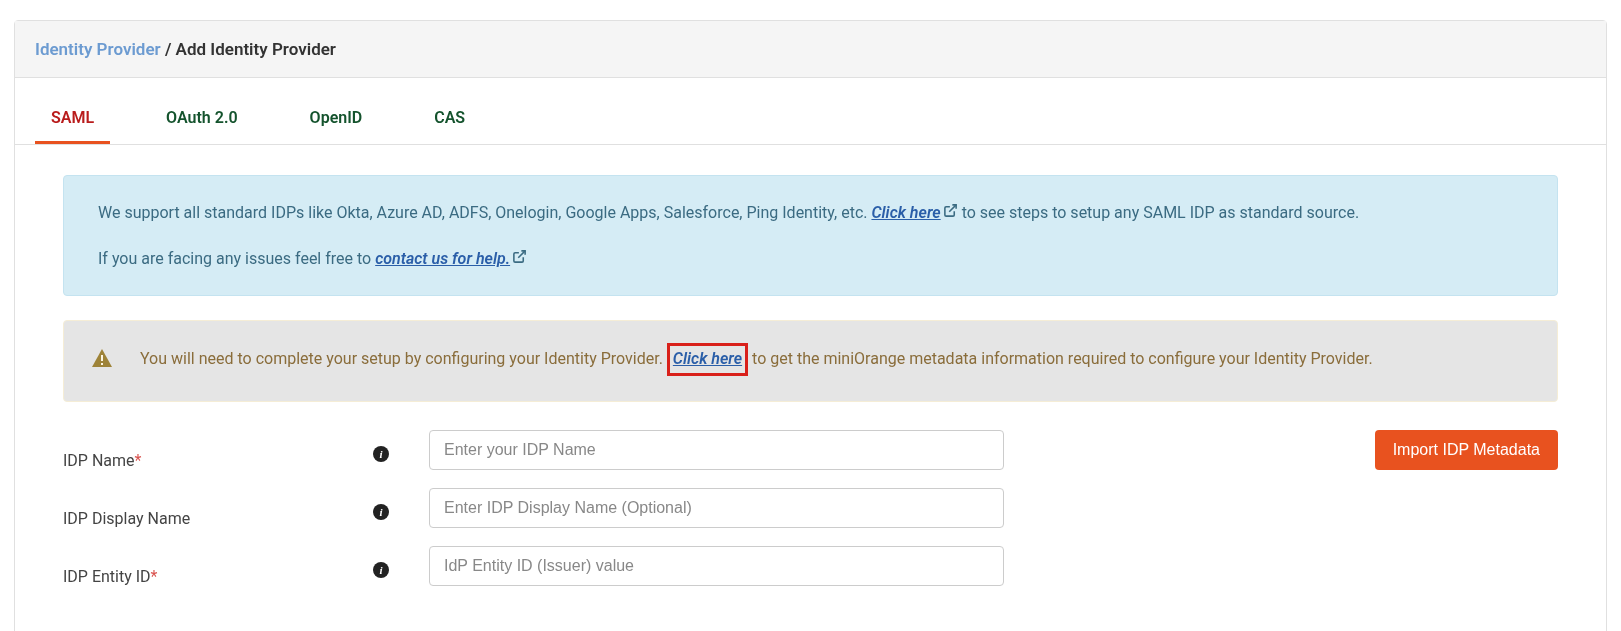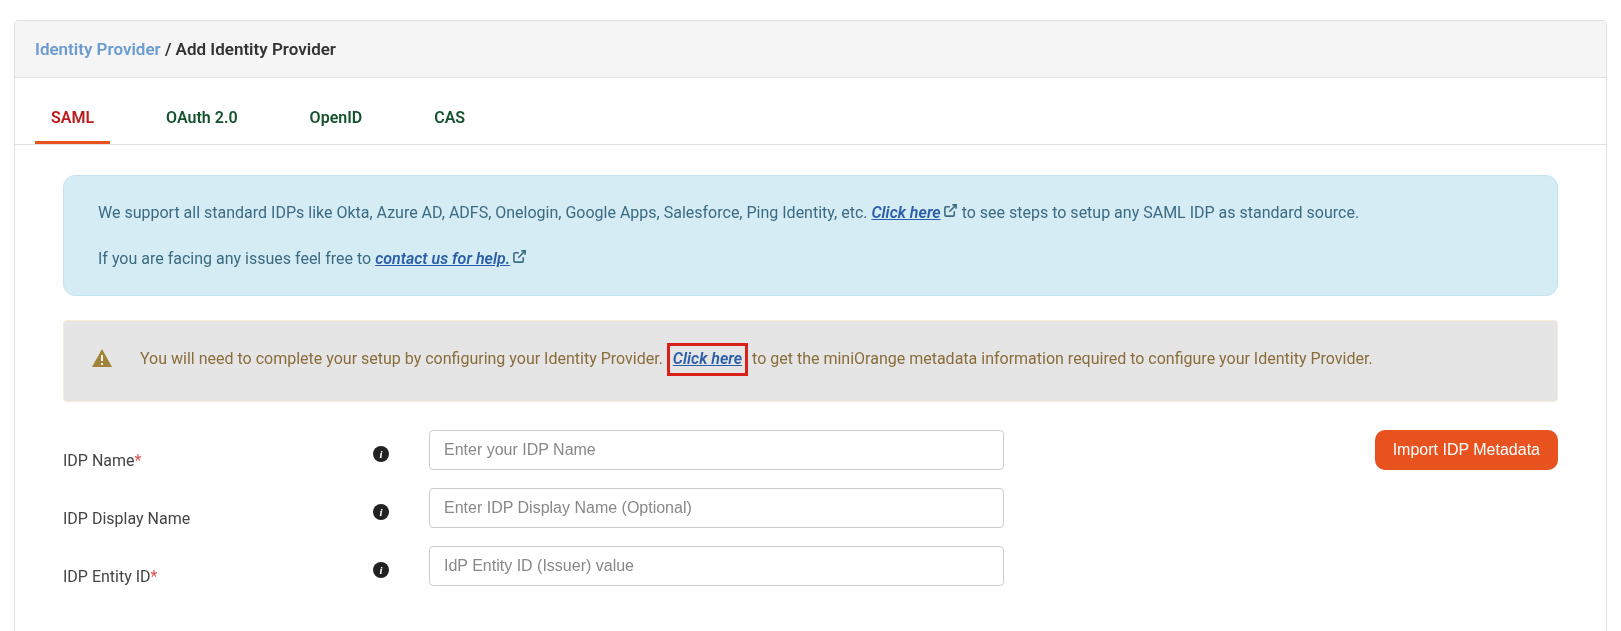--- a/index.html
+++ b/index.html
@@ -46,21 +46,21 @@
   .tab.active {
     color: #b91c1c;
     border-bottom-color: #e8521f;
   }
   .content {
     padding: 30px 48px;
   }
   .alert-info {
     background: #d5ecf5;
     border: 1px solid #c4e3f0;
-    border-radius: 12px;
+    border-radius: 4px;
     padding: 24px 34px;
     color: #3b6b82;
     font-size: 16px;
     line-height: 1.6;
     margin-bottom: 24px;
   }
   .alert-info p { margin-bottom: 20px; }
   .alert-info p:last-child { margin-bottom: 0; }
   .link-italic {
     color: #2a5ea8;
@@ -143,21 +143,21 @@
     border: 1px solid #ccc;
     border-radius: 4px;
     font-size: 16px;
     color: #3b82f6;
   }
   .form-input::placeholder { color: #888; }
   .btn-orange {
     background: #e8521f;
     color: #fff;
     border: none;
-    border-radius: 10px;
+    border-radius: 4px;
     padding: 11px 18px;
     font-size: 16px;
     font-weight: 500;
     cursor: pointer;
     margin-left: auto;
   }
   .first-row-wrapper {
     display: flex;
     align-items: flex-start;
   }

